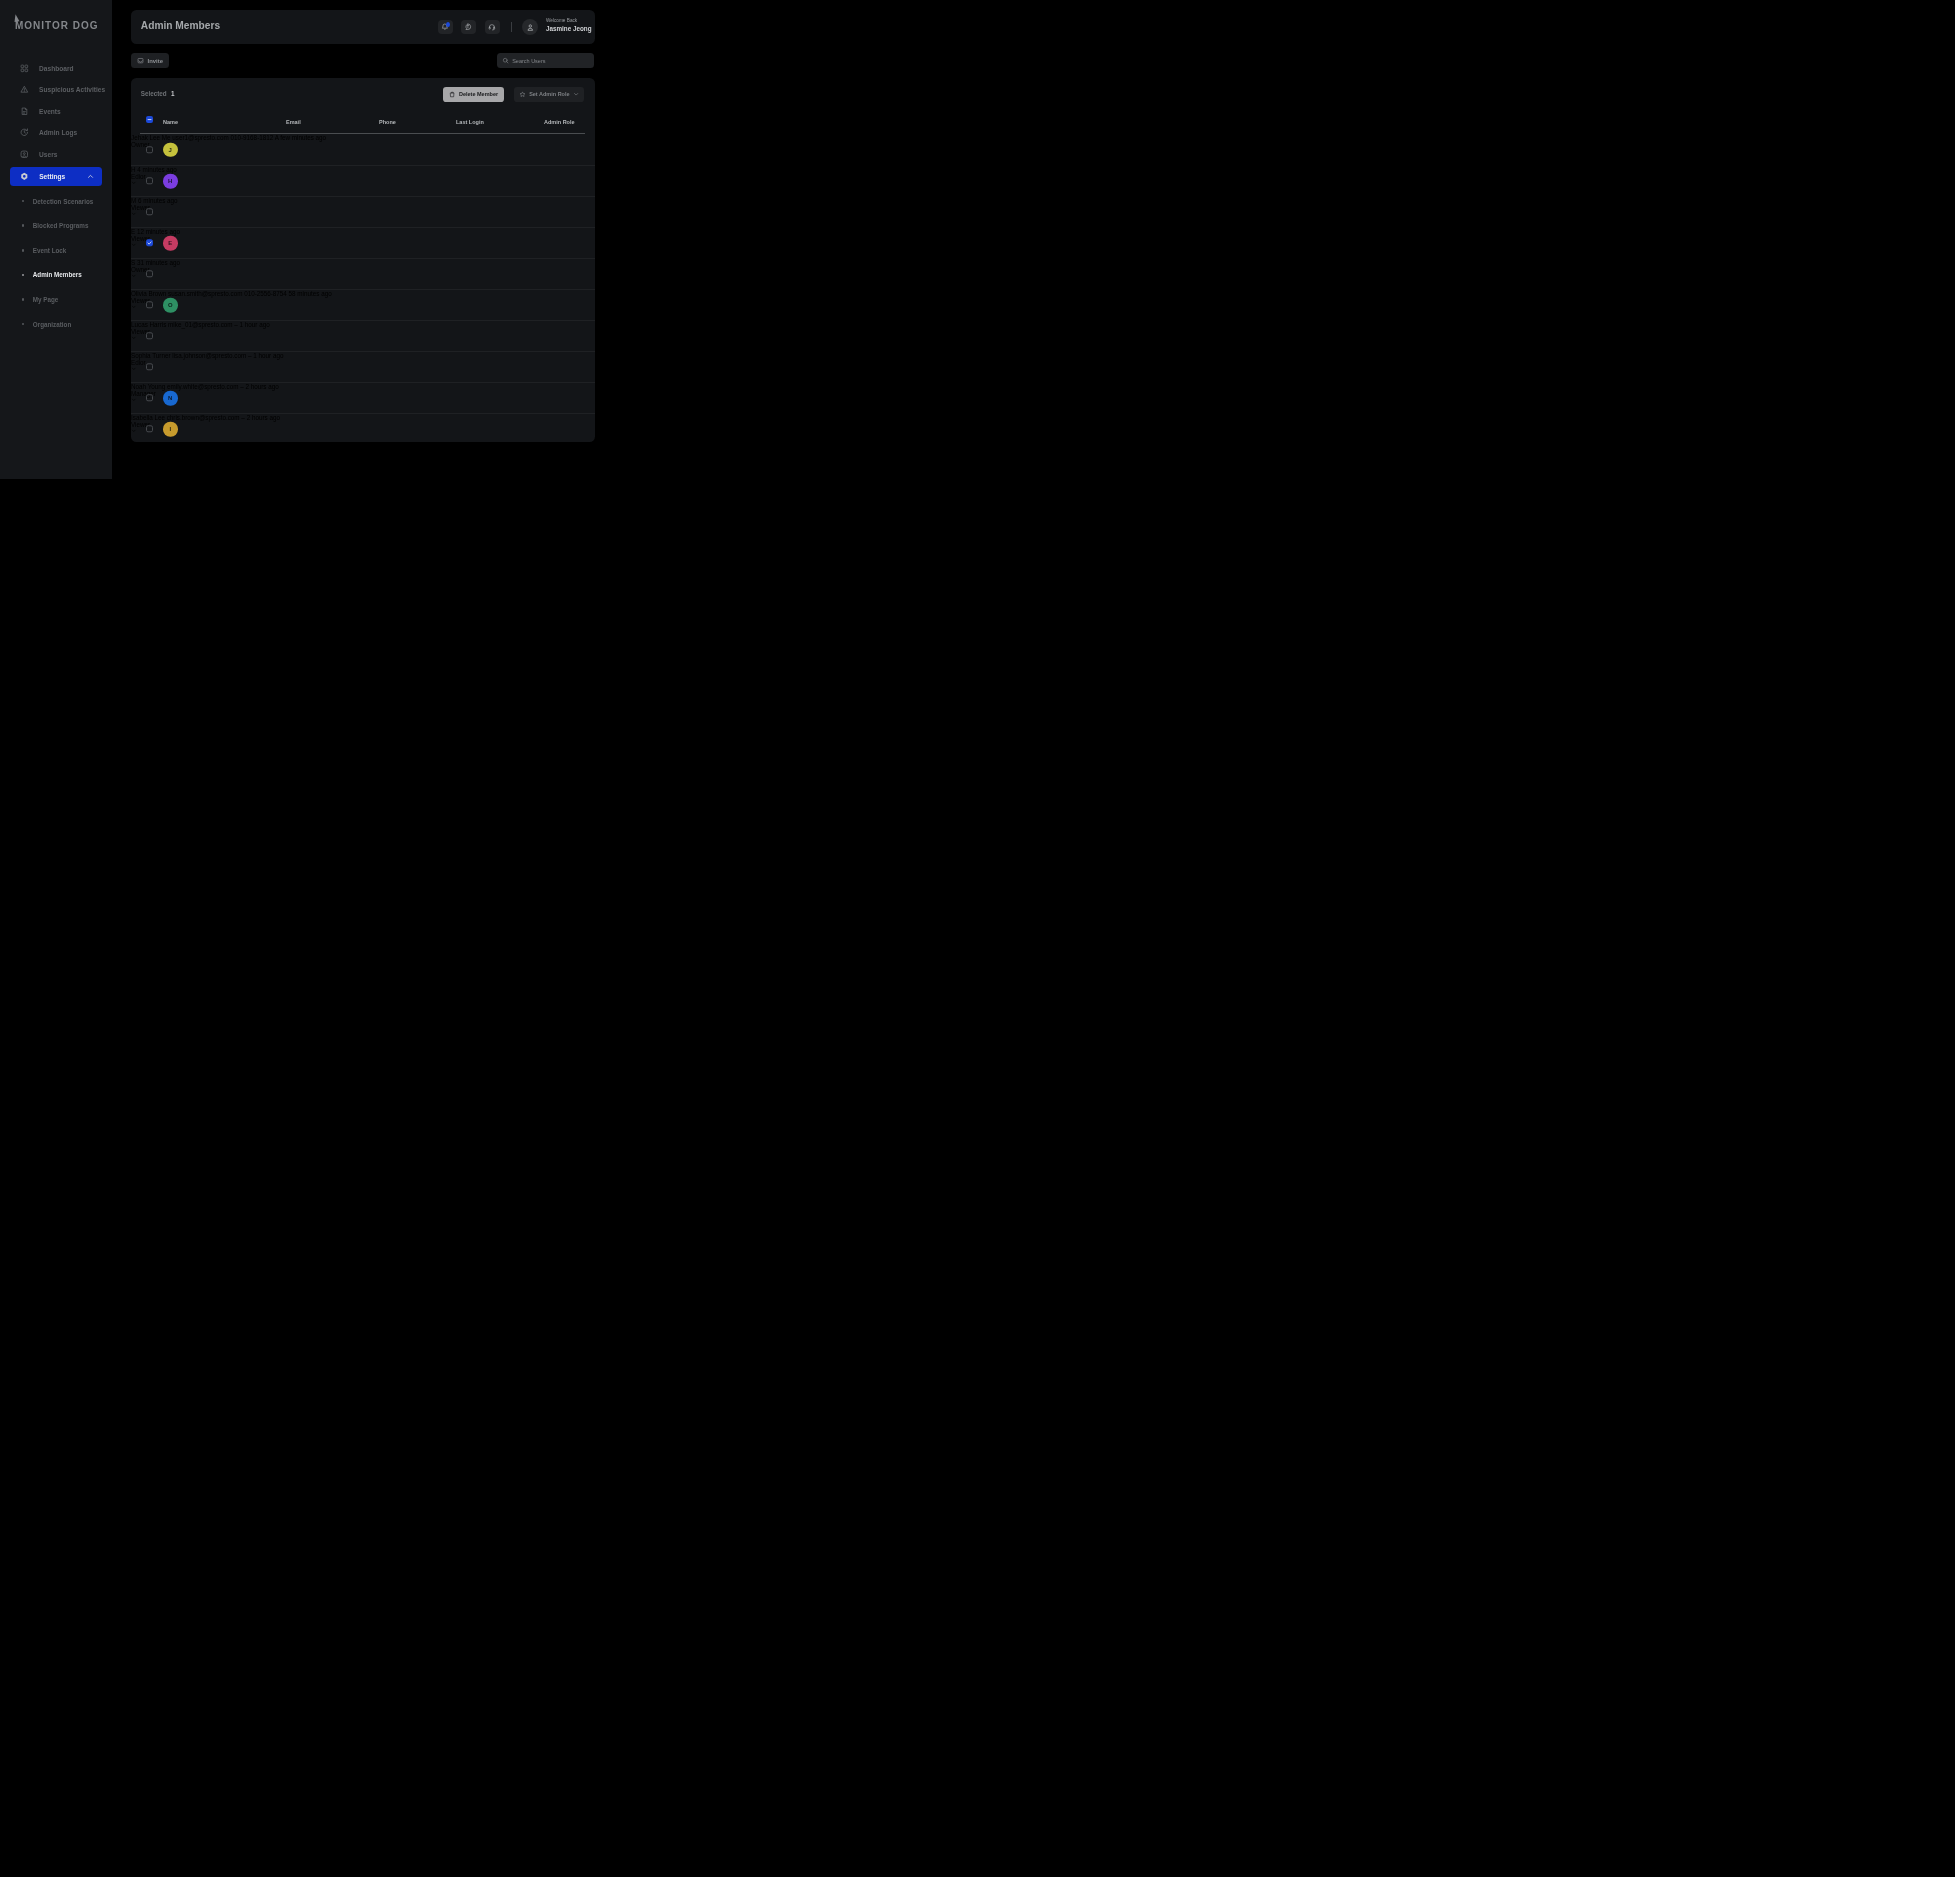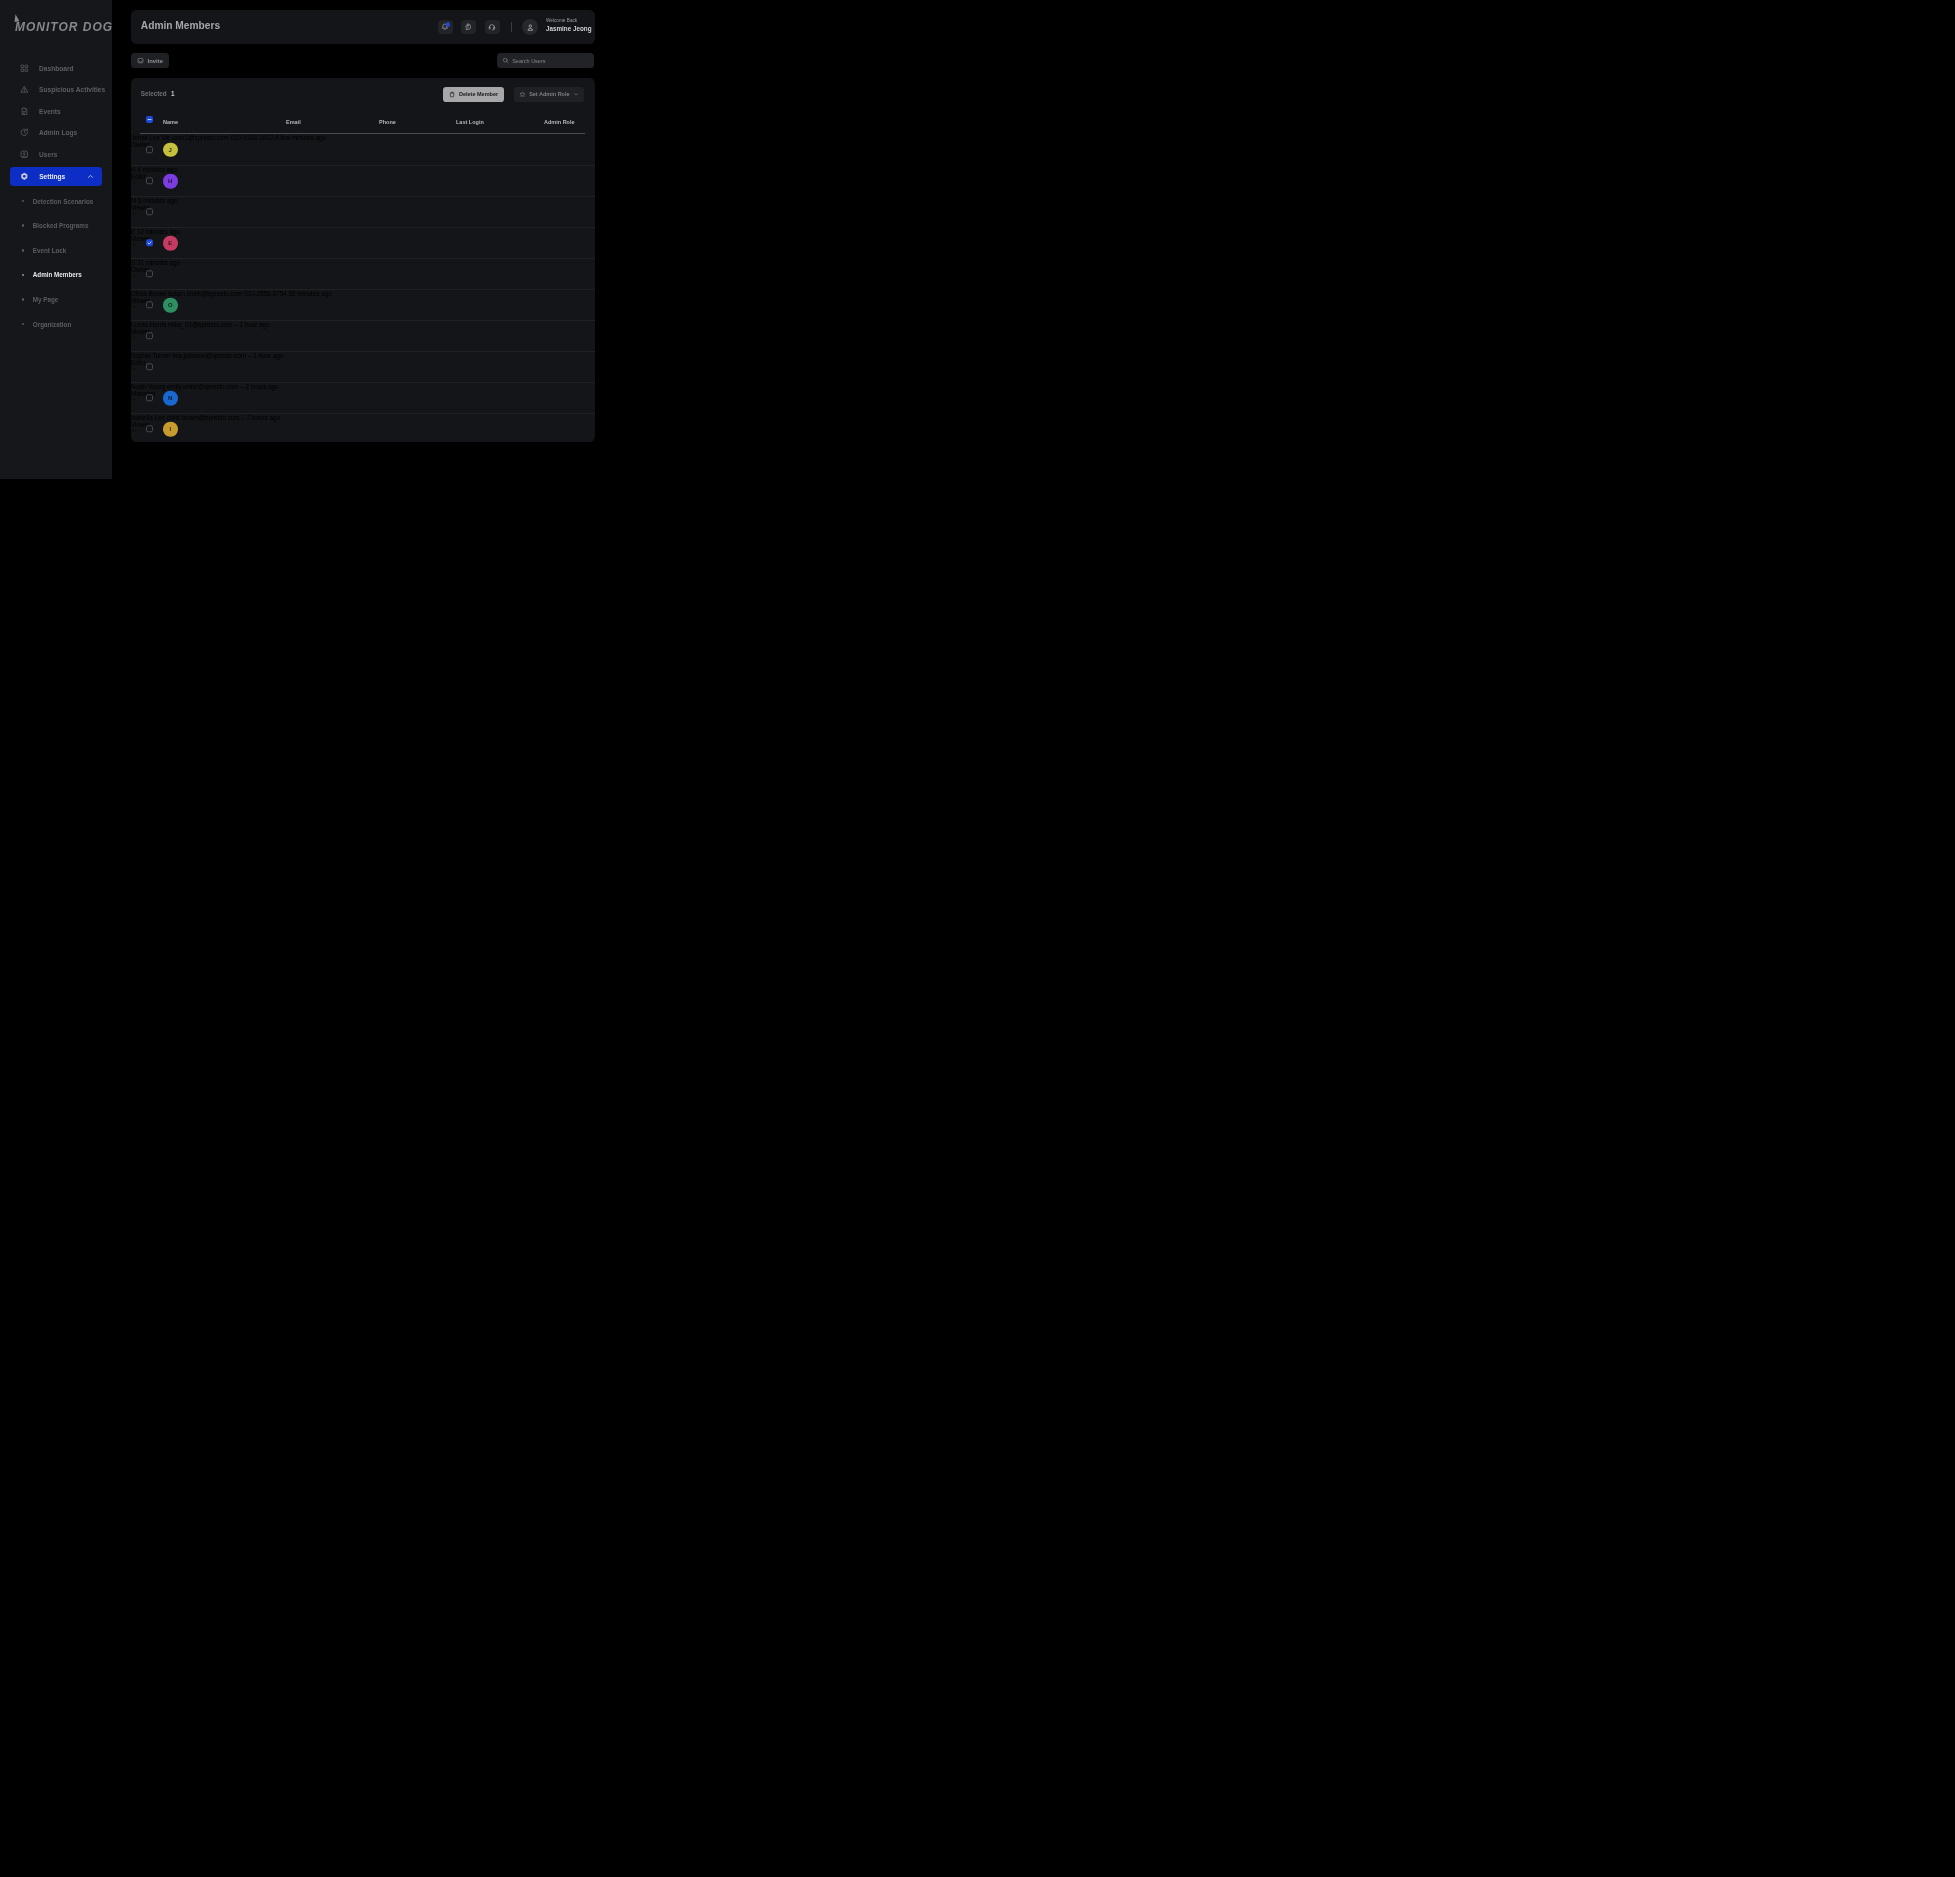--- a/index.html
+++ b/index.html
@@ -2,22 +2,22 @@
 <html style="font-size:6.3px"><head>
 <meta charset="utf-8">
 <style>
   * { margin:0; padding:0; box-sizing:border-box; }
   html,body { width:613px; height:479px; background:#000; overflow:hidden;
     font-family:"Liberation Sans", sans-serif; }
   svg { display:block; }
 
   
   .sidebar { position:absolute; left:0; top:0; width:112px; height:479px; background:#15171a; }
-  .logo { position:absolute; left:15px; top:20.3px; color:#84878b; font-size:12px; font-weight:800;
-    letter-spacing:1px; transform:scaleY(1.08); white-space:nowrap;font-style:italic; }
+  .logo { position:absolute; left:15px; top:20.3px; color:#84878b; font-size:10px; font-weight:800;
+    letter-spacing:1px; transform:scaleY(1.08); white-space:nowrap; }
   .logo .ear { position:absolute; left:-0.8px; top:-4.7px; width:0; height:0;
     border-left:2px solid transparent; border-right:3.1px solid transparent; border-bottom:7px solid #84878b;
     transform:rotate(-8deg); }
   .nav { position:absolute; left:0; top:56px; width:112px; }
   .nav-item { position:relative; height:18.4px; margin:3.1px 0; display:flex; align-items:center; padding-left:20.3px; gap:10.2px;
     color:#5c5f63; font-size:6.6px; font-weight:700; cursor:pointer; }
   .nav-item .nico { width:8.6px; height:8.6px; color:#5c5f63; flex:0 0 8.6px; }
   .nav-item.active { background:#0d2ec4; margin:2.3px 9.8px; padding-left:10.6px; border-radius:3.5px; height:19px;
     color:#eceef2; }
   .nav-item.active .nico { color:#c9cbd2; }

